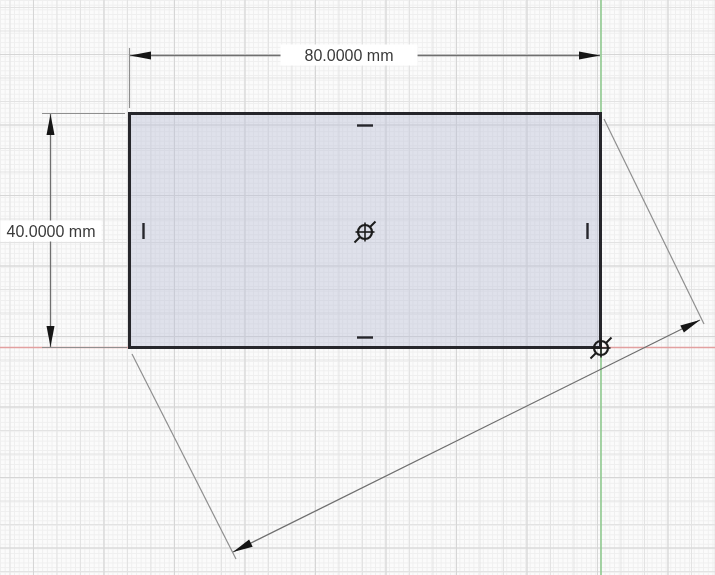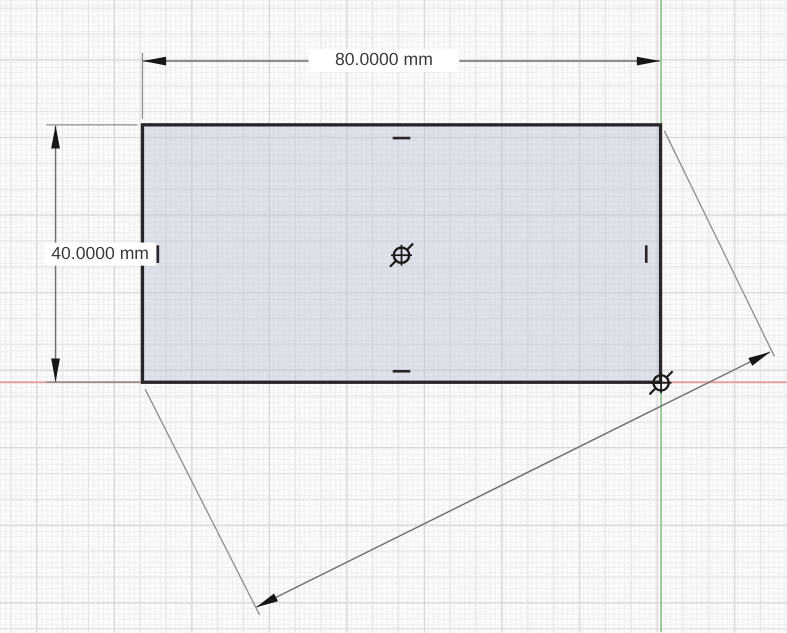--- a/index.html
+++ b/index.html
@@ -91,16 +91,16 @@
       <circle class="pt" r="7" stroke-width="2.2"></circle>
       <line class="pt" x1="-9.5" y1="0" x2="9.5" y2="0" stroke-width="1.6"></line>
       <line class="pt" x1="0" y1="-9.5" x2="0" y2="9.5" stroke-width="1.6"></line>
       <line class="pt" x1="5" y1="-5" x2="10.5" y2="-10.5" stroke-width="2"></line>
       <line class="pt" x1="-5" y1="5" x2="-10.5" y2="10.5" stroke-width="2"></line>
     </g>
   </svg>
 
   <div class="dim-label wide" style="left:349px; top:55px;">80.0000 mm</div>
 
-  <div class="dim-label" style="left:51px; top:231px;margin-left:40px;">40.0000 mm</div>
+  <div class="dim-label" style="left:51px; top:231px;">40.0000 mm</div>
 
 
 </div>
 
 </body></html>

